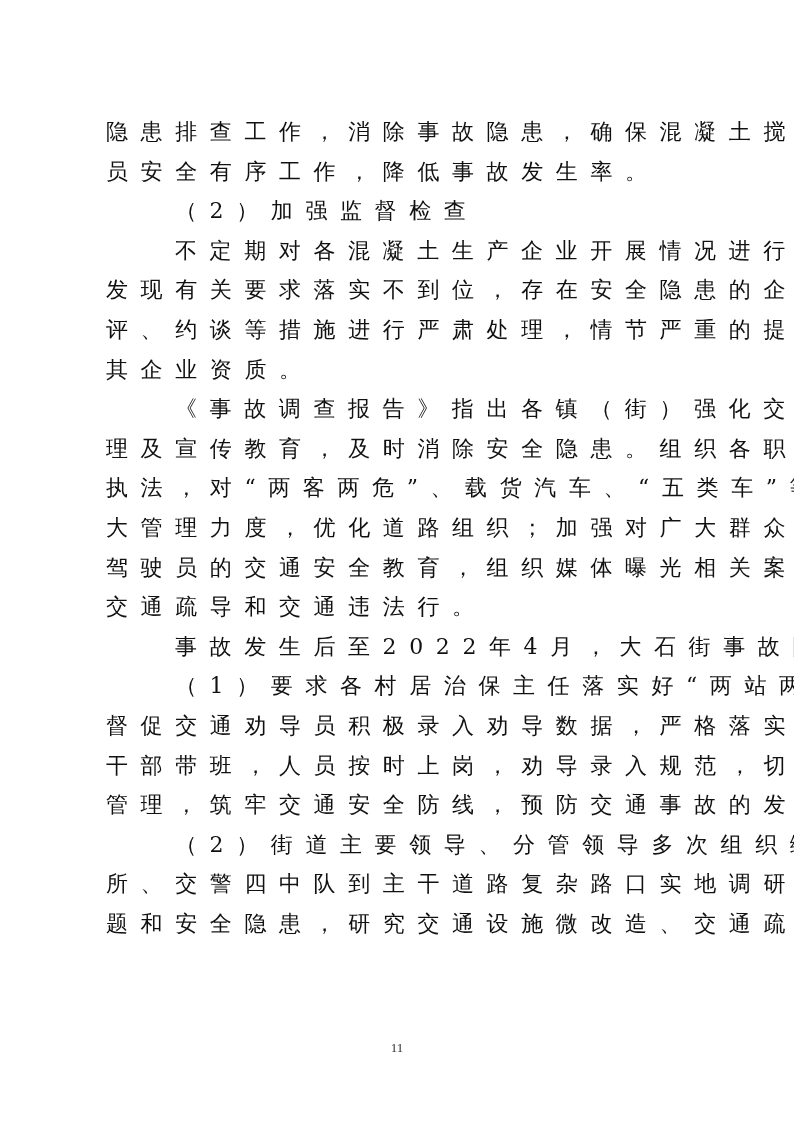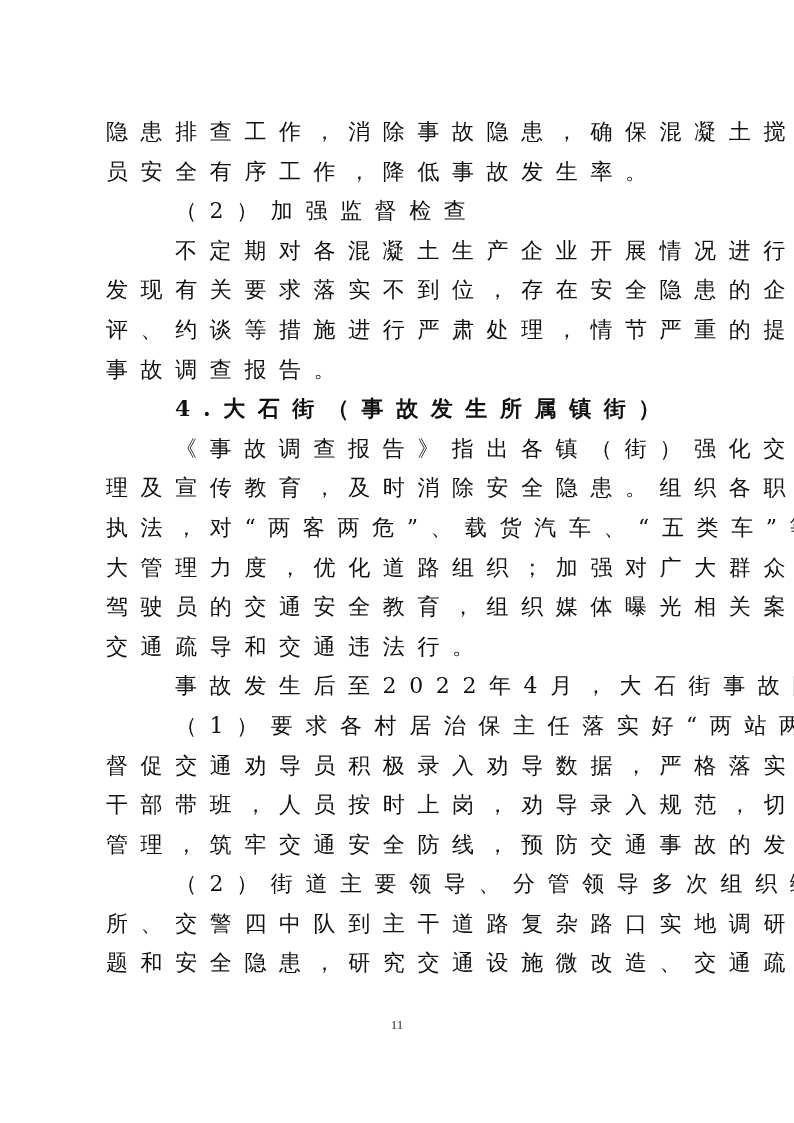--- a/index.html
+++ b/index.html
@@ -2,34 +2,33 @@
 <html><head>
 <meta charset="utf-8">
 <style>
   html, body { margin:0; padding:0; background:#ffffff; }
   body { width:794px; height:1123px; position:relative; overflow:hidden;
          font-family: "DejaVu Serif", "Liberation Serif", serif; color:#111; }
   .page { position:absolute; left:106px; top:112px; width:594px; }
   .line { height:39.6px; line-height:39.6px; font-size:22px; letter-spacing:12.6px; white-space:nowrap; overflow:visible; }
   .indent { padding-left:69px; }
   .bold { font-weight:bold; }
-  .pagenum { position:absolute; top:1017px; left:0; width:794px; text-align:center; font-size:13px; color:#333; font-family:"Liberation Serif", serif; }
+  .pagenum { position:absolute; top:1040px; left:0; width:794px; text-align:center; font-size:13px; color:#333; font-family:"Liberation Serif", serif; }
 </style>
 </head>
 <body>
 
 <div class="page">
   <div class="line">隐患排查工作，消除事故隐患，确保混凝土搅拌车车辆和驾驶</div>
   <div class="line">员安全有序工作，降低事故发生率。</div>
   <div class="line indent">（2）加强监督检查</div>
   <div class="line indent">不定期对各混凝土生产企业开展情况进行检查，对检查</div>
   <div class="line">发现有关要求落实不到位，存在安全隐患的企业，采取通报批</div>
   <div class="line">评、约谈等措施进行严肃处理，情节严重的提请市住建局吊销</div>
-  <div class="line">事故调查报告。</div>
-  <div class="line indent bold">4.大石街（事故发生所属镇街）</div>
+  <div class="line">其企业资质。</div>
   <div class="line indent">《事故调查报告》指出各镇（街）强化交通安全综合治</div>
   <div class="line">理及宣传教育，及时消除安全隐患。组织各职能部门开展联合</div>
   <div class="line">执法，对“两客两危”、载货汽车、“五类车”等重点车辆加</div>
   <div class="line">大管理力度，优化道路组织；加强对广大群众、特别是机动车</div>
   <div class="line">驾驶员的交通安全教育，组织媒体曝光相关案例，努力提高群</div>
   <div class="line">交通疏导和交通违法行。</div>
   <div class="line indent">事故发生后至2022年4月，大石街事故防范措施落实情况</div>
   <div class="line indent">（1）要求各村居治保主任落实好“两站两员”的工作及</div>
   <div class="line">督促交通劝导员积极录入劝导数据，严格落实各村居劝导站村</div>
   <div class="line">干部带班，人员按时上岗，劝导录入规范，切实做好交通安全</div>

